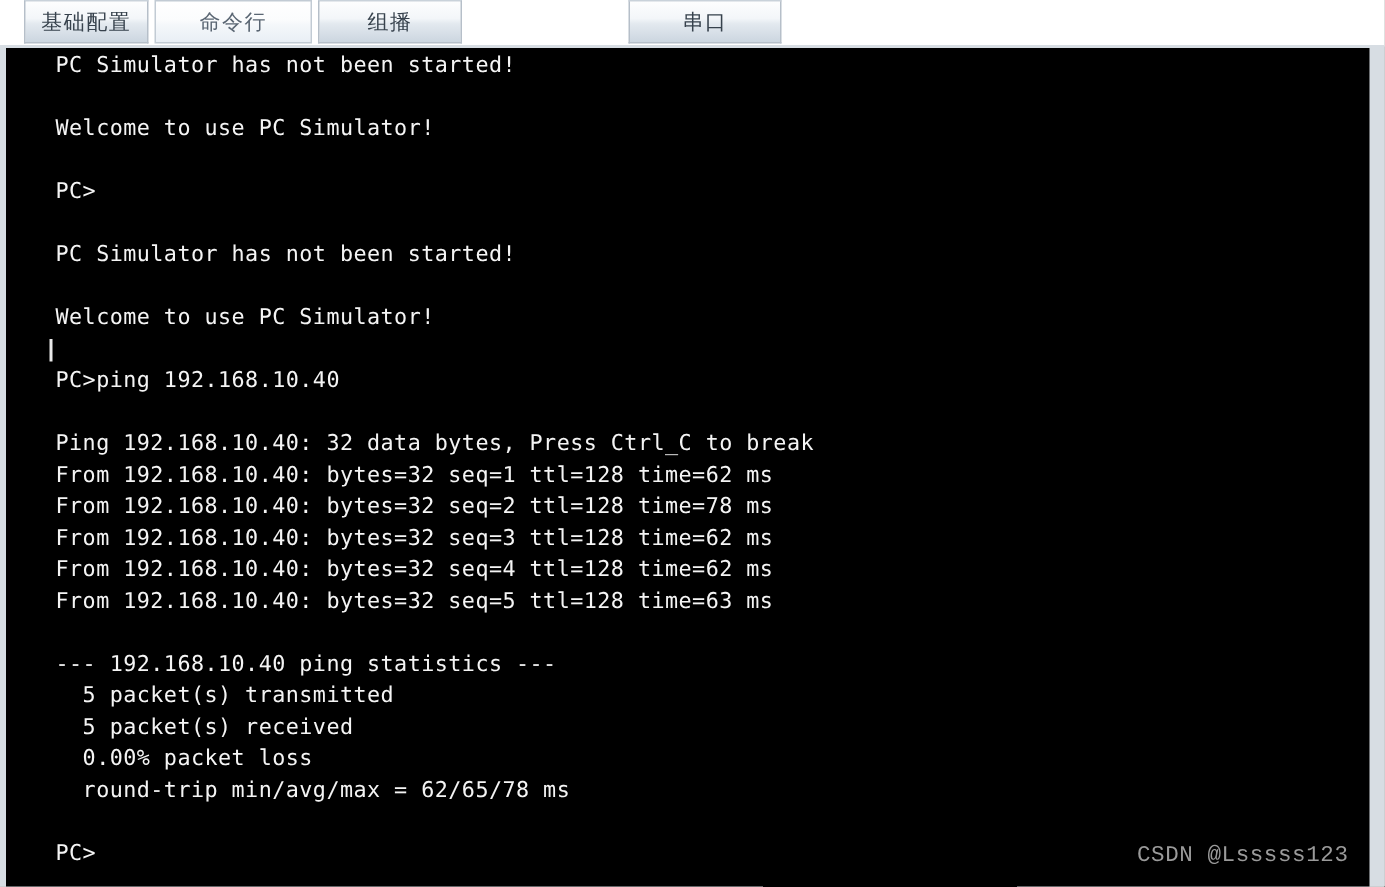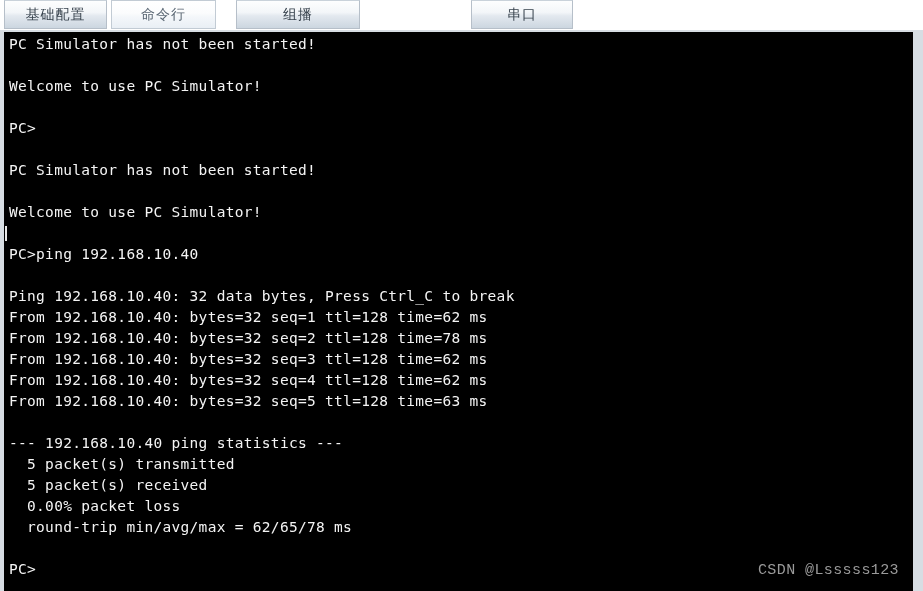--- a/index.html
+++ b/index.html
@@ -40,23 +40,23 @@
     margin-right: 4px;
     background: linear-gradient(to bottom, #fdfefe 0%, #f3f6f9 42%, #e3e9ef 55%, #ccd6e0 100%);
     color: #37424d;
     user-select: none;
   }
   .tab.active {
     background: linear-gradient(to bottom, #ffffff 0%, #fbfcfd 45%, #f4f7fa 58%, #e9eff5 100%);
     color: #5a6673;
     border-color: #c2cbd4;
   }
-  .tab-0 { width: 103px; margin-left: 4px; text-align: center; }
+  .tab-0 { width: 83px; margin-left: 16px; text-align: center; }
   .tab-1 { width: 105px; }
-  .tab-2 { width: 124px; margin-left: 16px; }
+  .tab-2 { width: 96px; }
   .tab-3 { width: 103px; margin-top: 43px; }
   .tab-4 { width: 102px; }
 
   
   .terminal-frame {
     position: absolute;
     left: 0;
     top: 30px;
     width: 923px;
     height: 561px;
@@ -79,20 +79,21 @@
     font-family: "DejaVu Sans Mono", "Liberation Mono", monospace;
     font-size: 14.5px;
     line-height: 21px;
     color: #f4f4f4;
     white-space: pre;
     letter-spacing: 0.3px;
   }
   .term-line {
     height: 21px;
     white-space: pre;
+    margin-left: 28px;
   }
   .term-line.blank { color: transparent; }
   .caret {
     display: inline-block;
     width: 2px;
     height: 15px;
     background: #e8e8e8;
     vertical-align: -2px;
   }
   .watermark {

